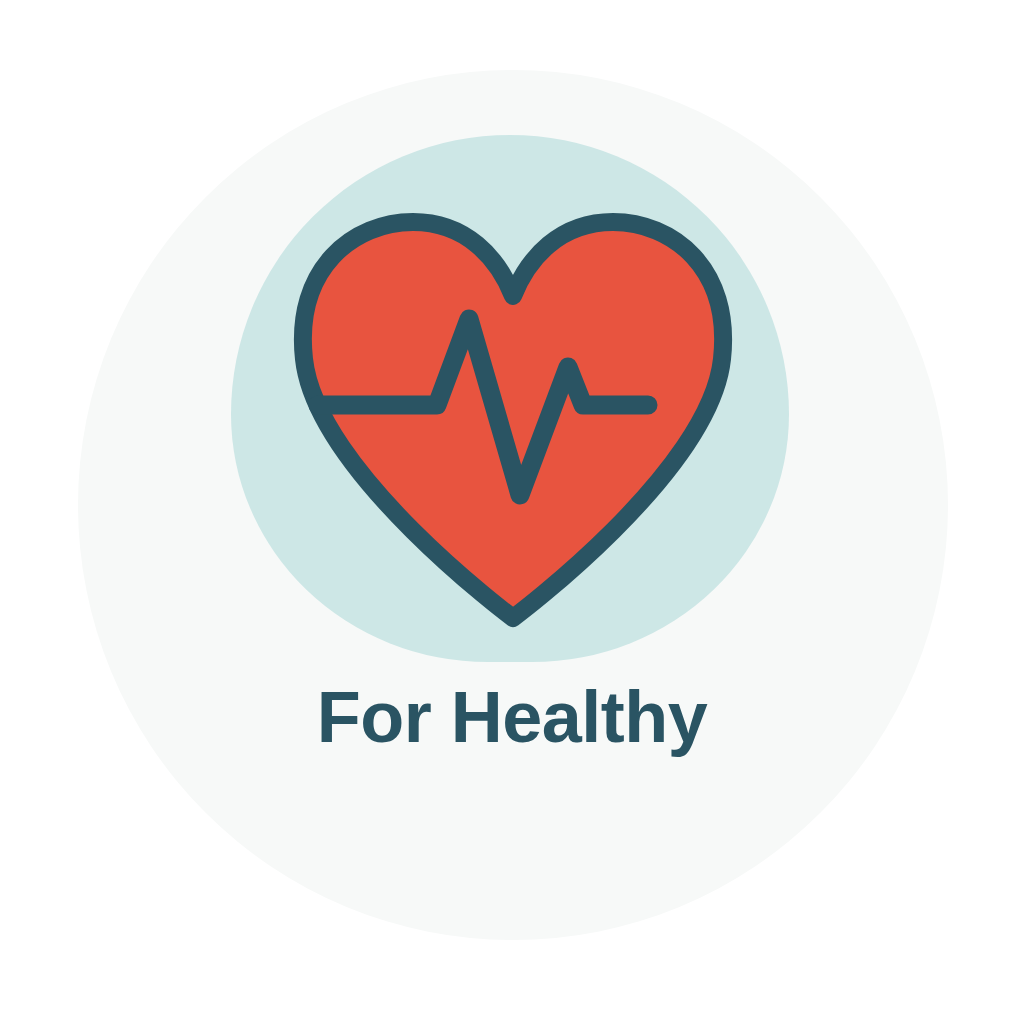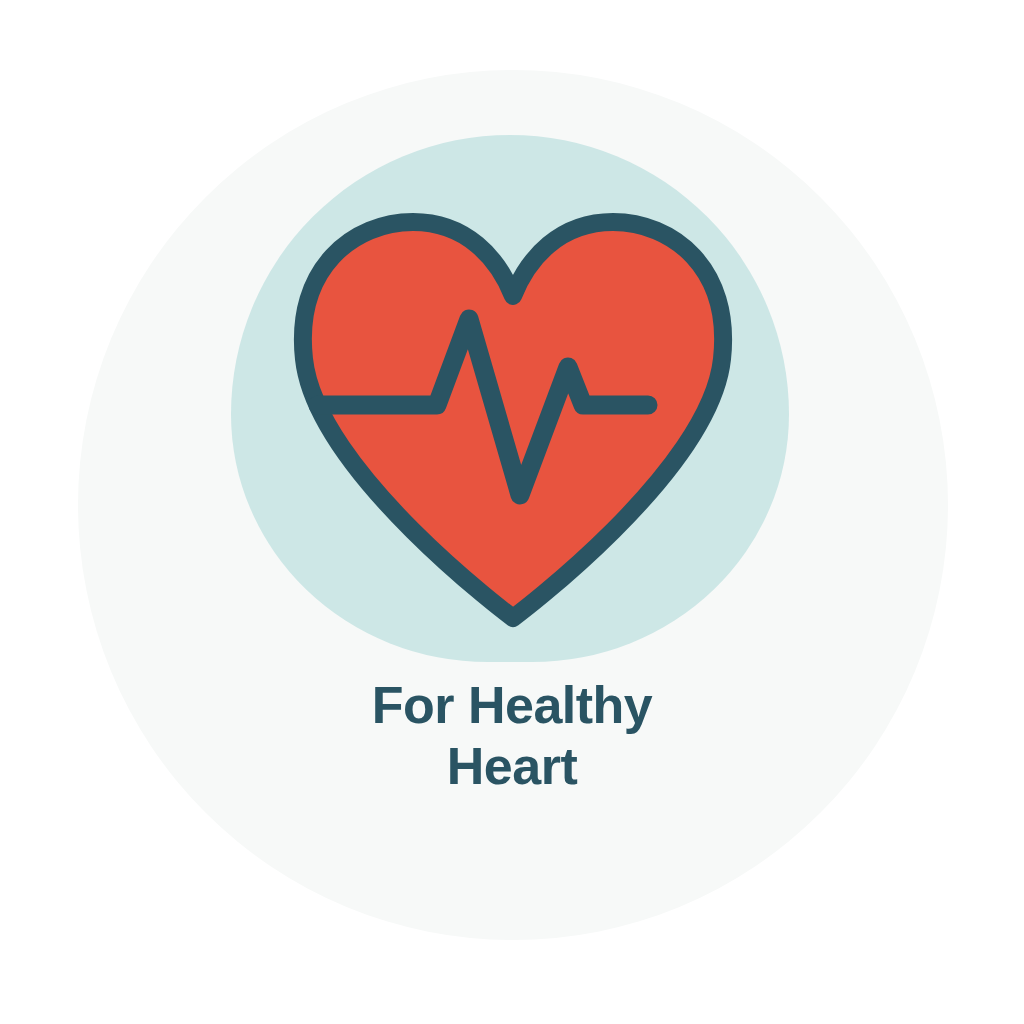--- a/index.html
+++ b/index.html
@@ -58,21 +58,21 @@
   
   .wordmark {
     position: absolute;
     left: 0;
     top: 675px;
     width: 1024px;
     text-align: center;
     color: #2a5463;
     font-family: "Liberation Sans", sans-serif;
     font-weight: 700;
-    font-size: 52px;
+    font-size: 72px;
     line-height: 1.18;
     letter-spacing: -0.5px;
     -webkit-font-smoothing: antialiased;
   }
   .wordmark .line { display: block; white-space: pre; }
 </style>
 </head>
 <body>
 
 <div id="stage">
@@ -97,16 +97,15 @@
                L 189 119
                L 240 295
                L 288 167
                L 303 205
                L 368 205" fill="none" stroke="#2A5463" stroke-width="19" stroke-linecap="round" stroke-linejoin="round"></path>
     </svg>
   </div>
 
   <div class="wordmark">
     <span class="line">For Healthy</span>
-    <span class="line">Heart</span>
   </div>
 
 </div>
 
 </body></html>

